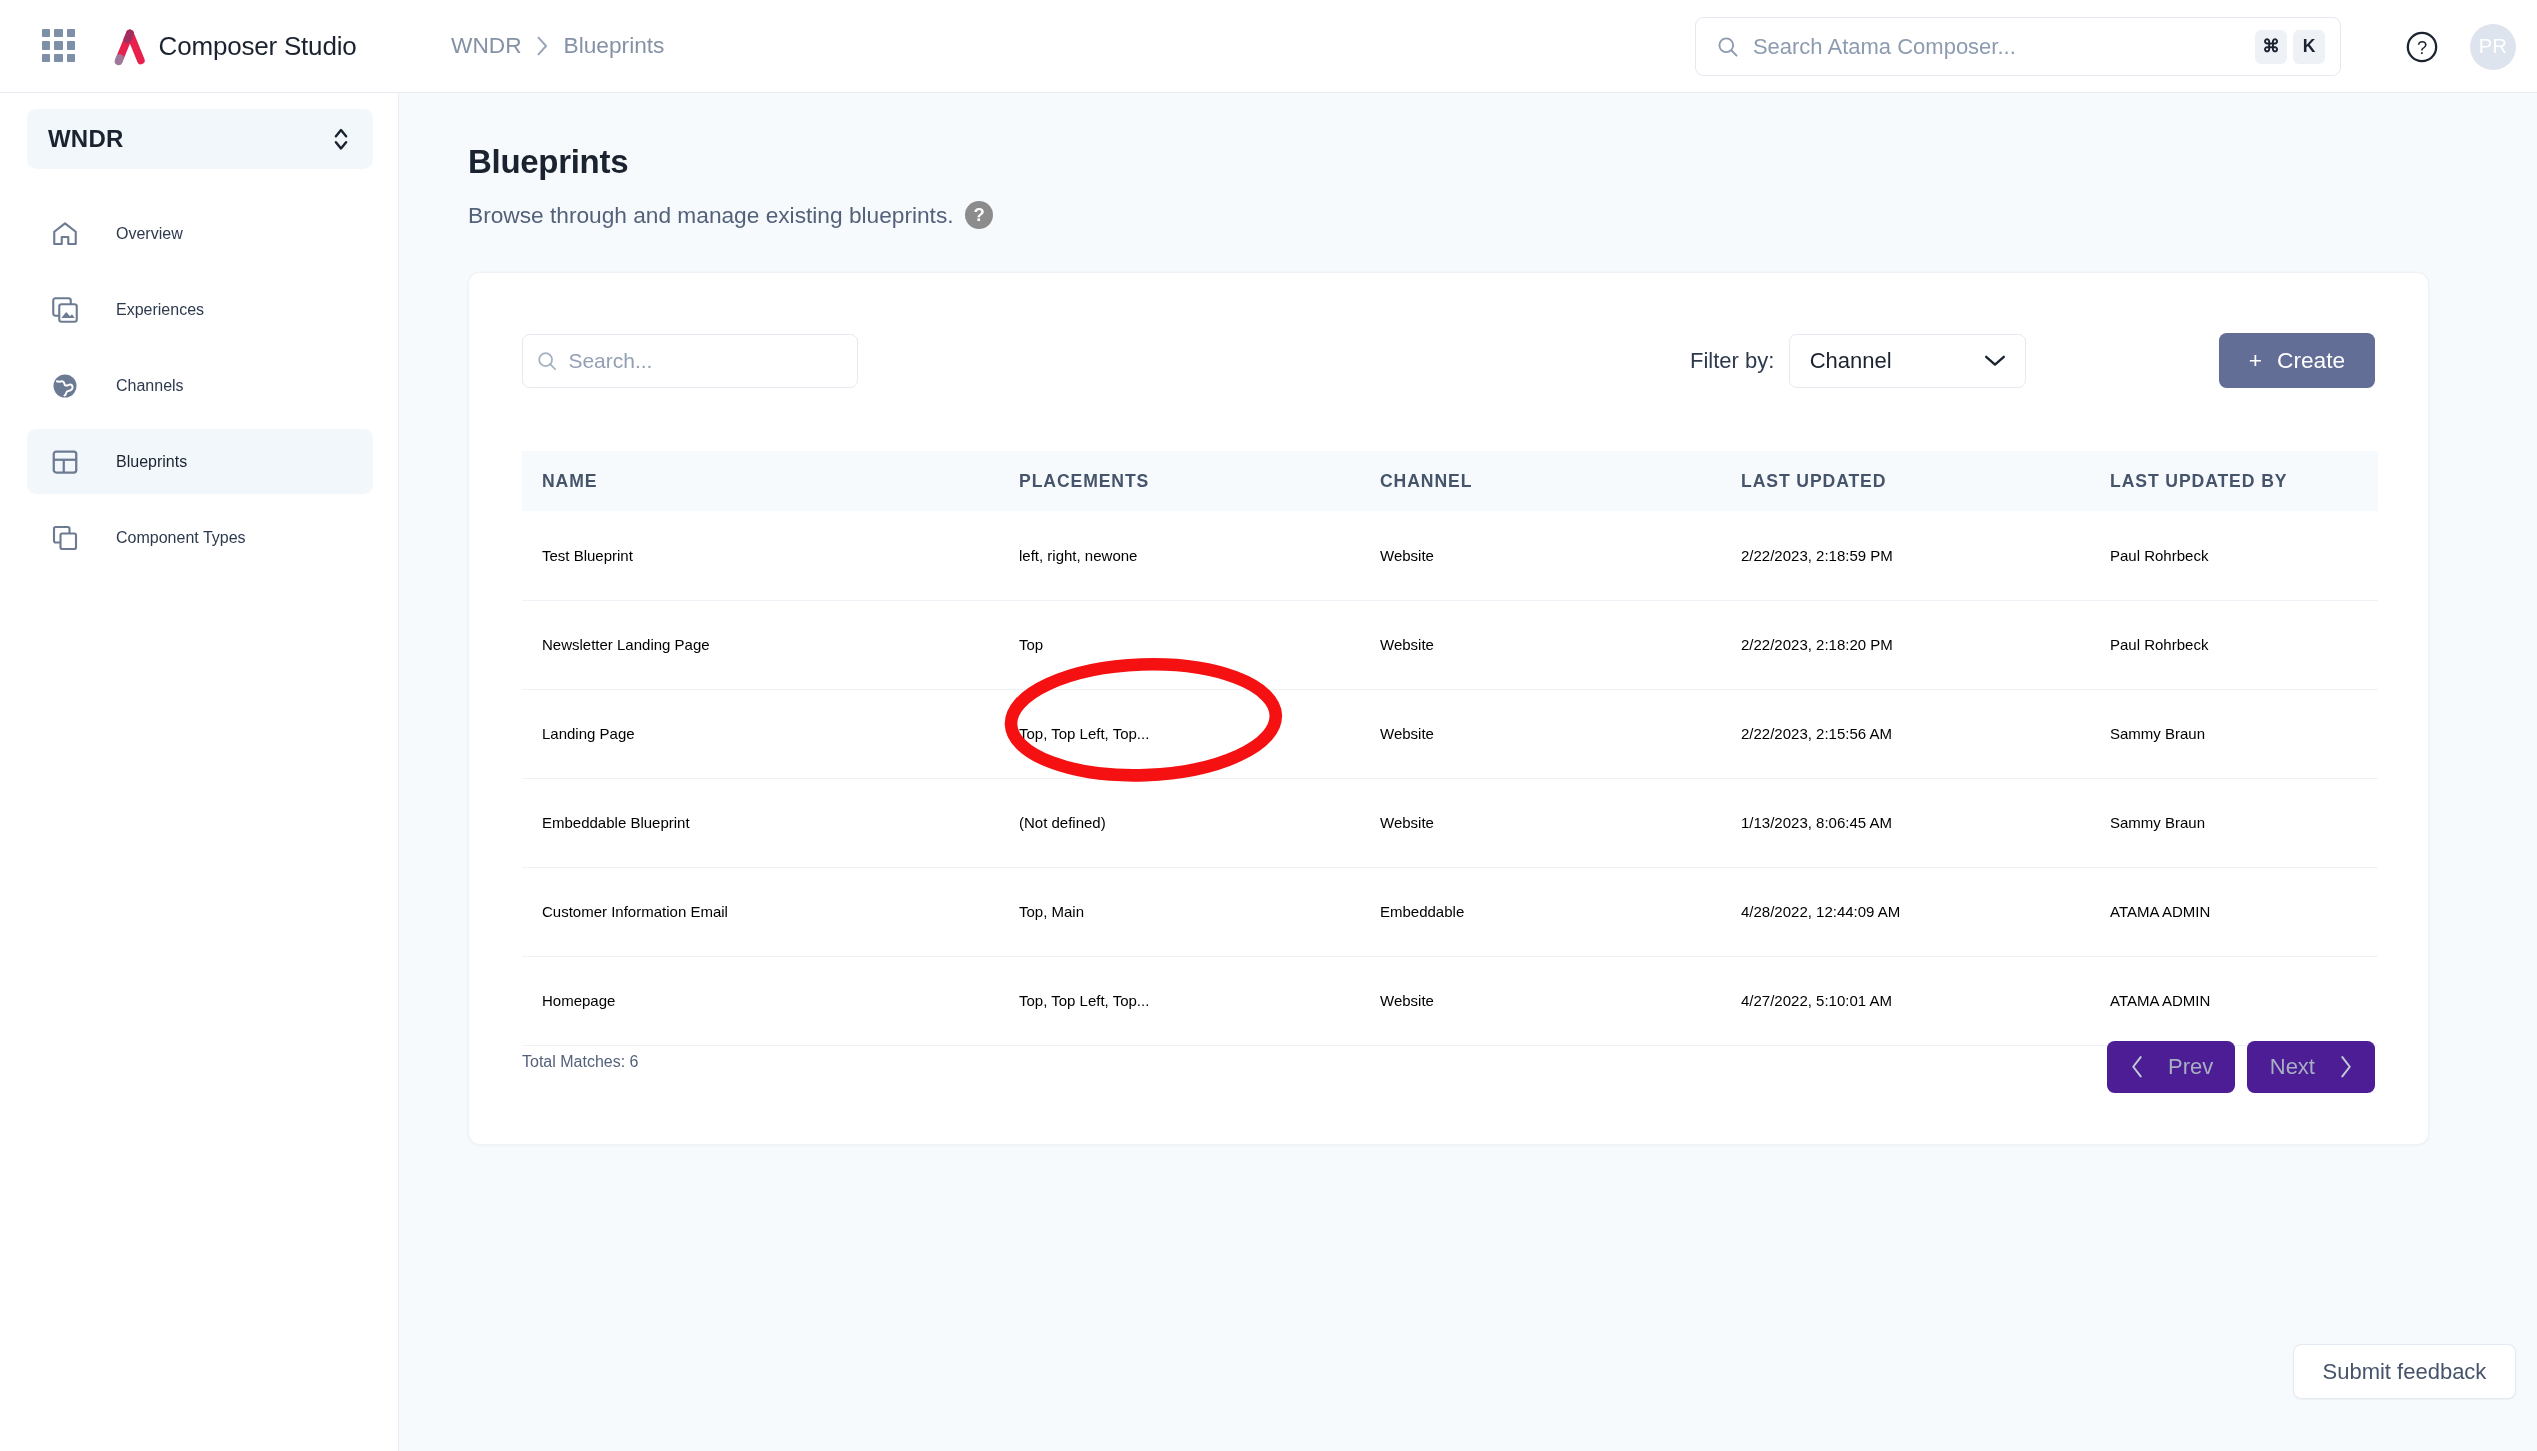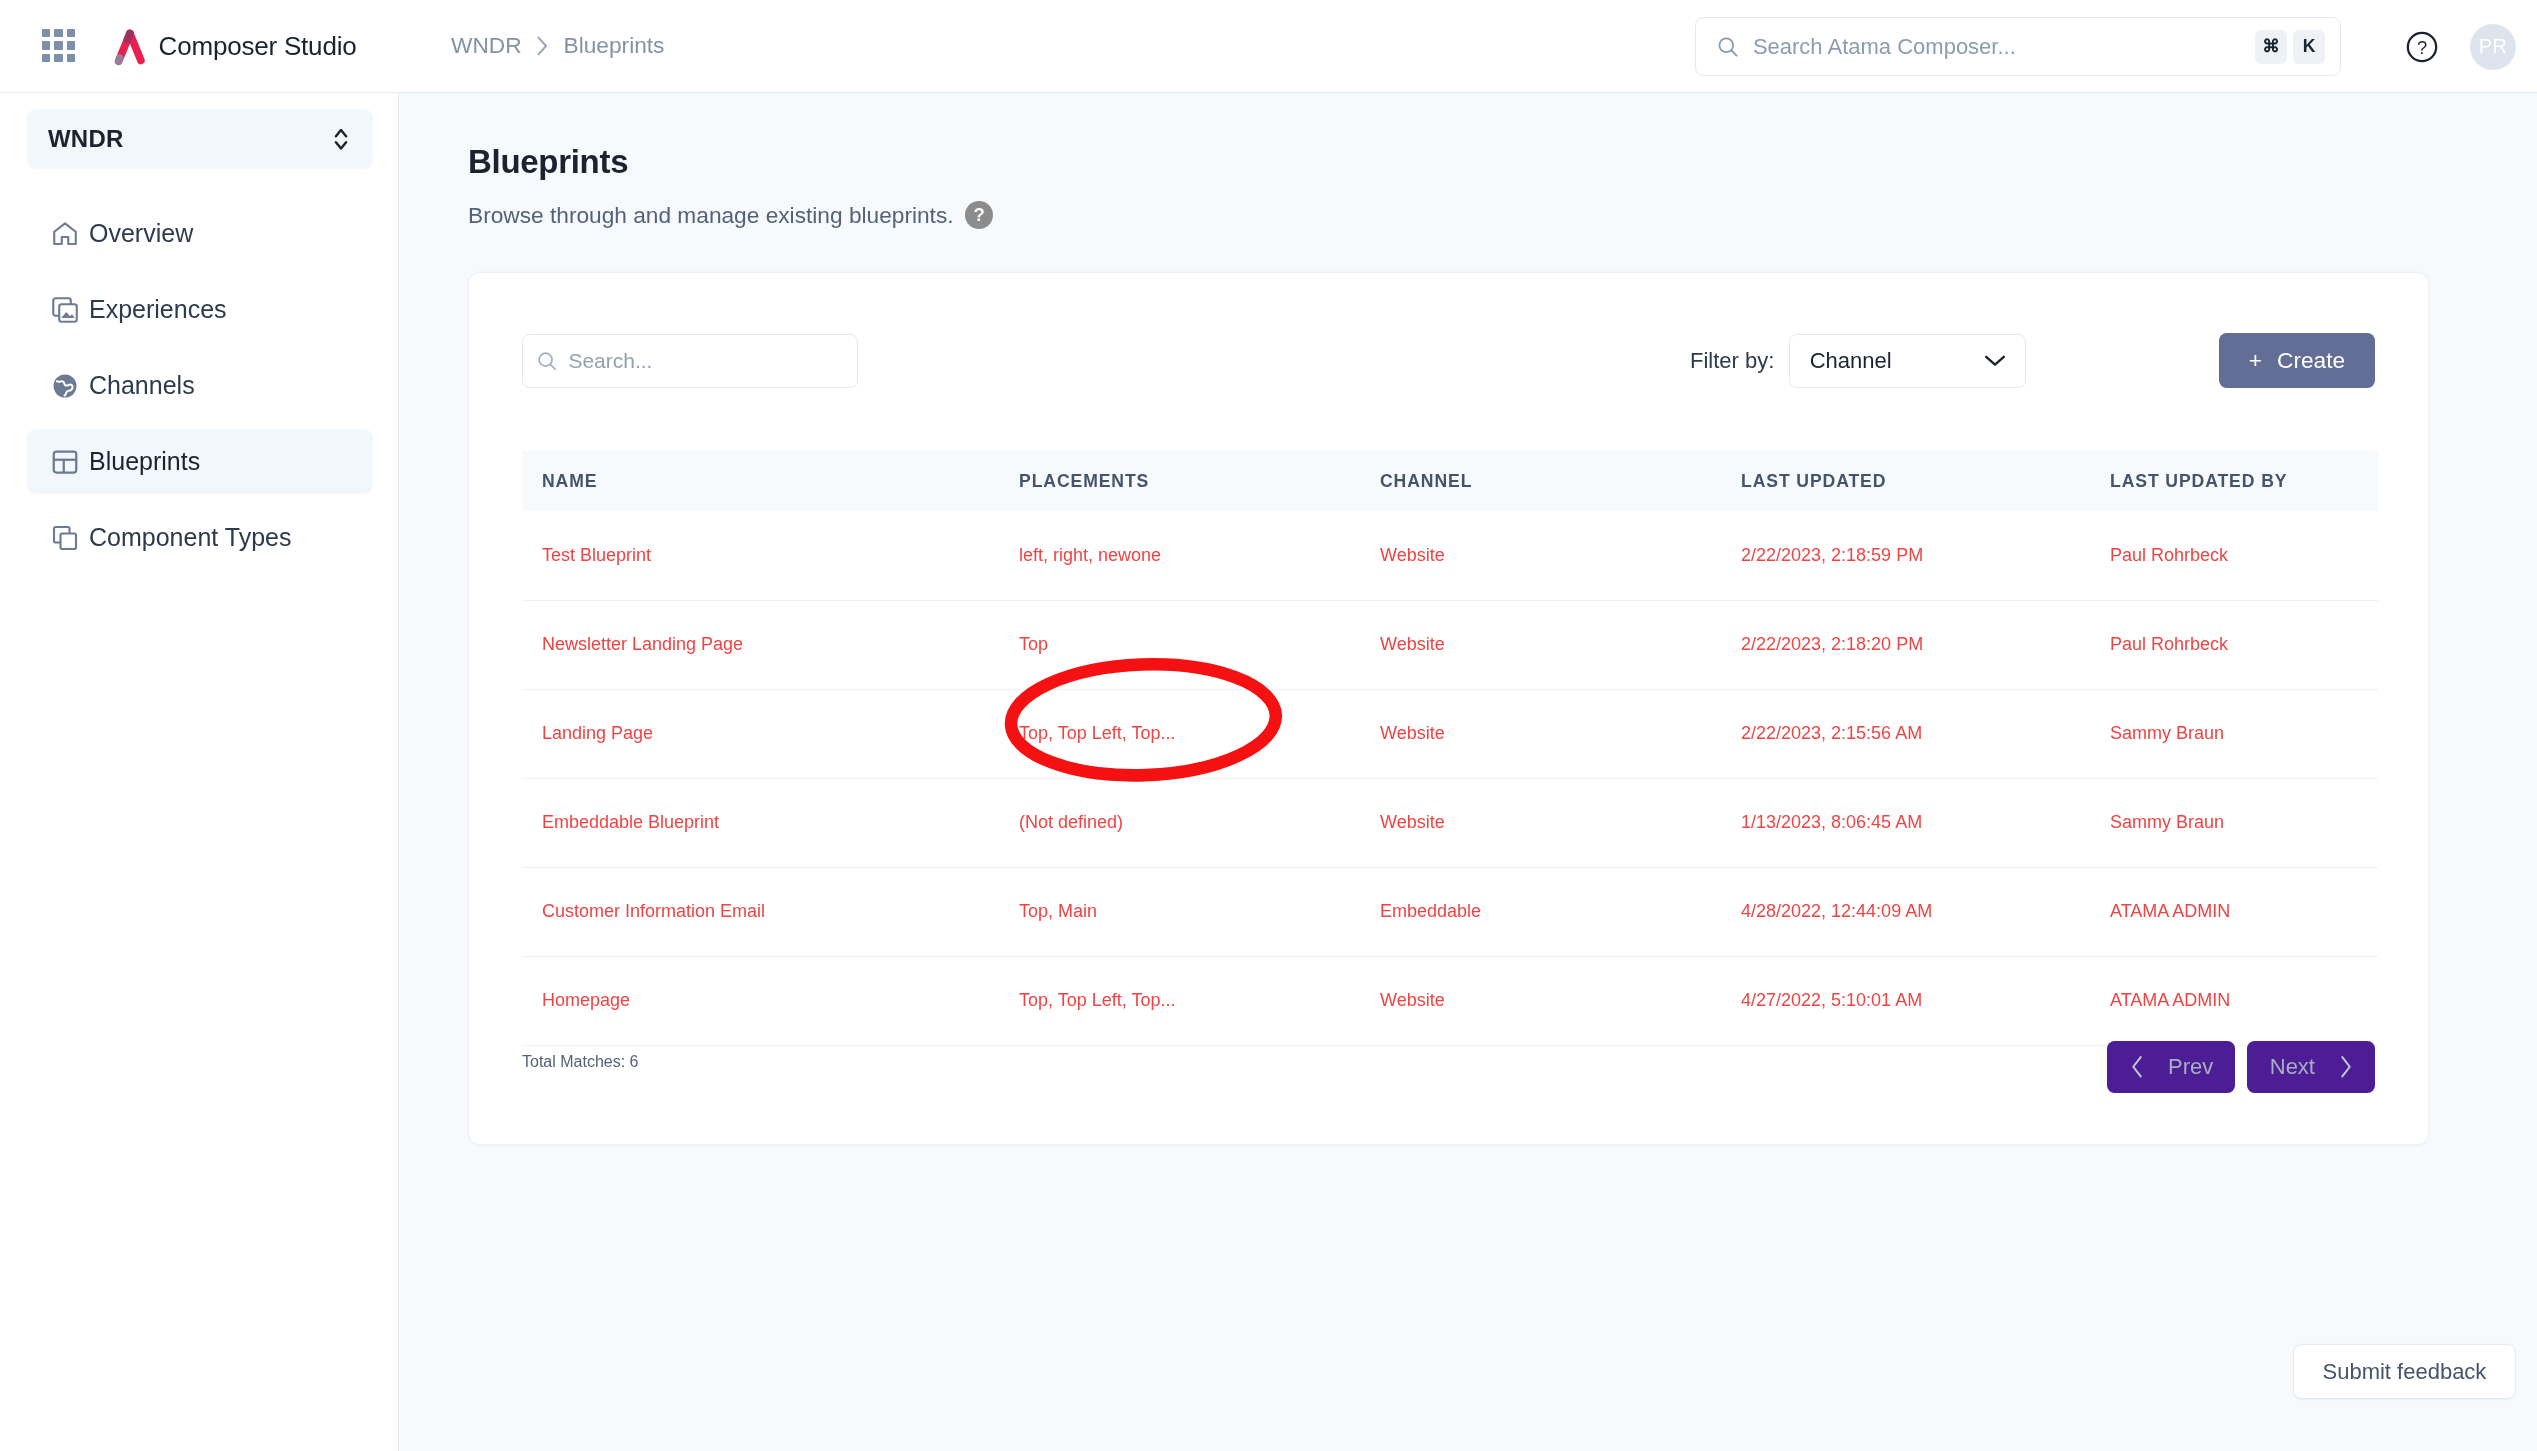--- a/index.html
+++ b/index.html
@@ -83,21 +83,21 @@
     padding: 0 21px 0 21px; cursor: pointer;
   }
   .org-switcher .org-name { font-size: 24px; font-weight: 700; color: #1b2330; letter-spacing: 0.2px; }
 
   .nav { position: absolute; left: 27px; top: 201px; width: 346px; }
   .nav-item {
     height: 65px; border-radius: 9.2px; display: flex; align-items: center;
     padding-left: 20px; cursor: pointer; margin-bottom: 11px;
   }
   .nav-item .nav-icon { width: 35px; height: 35px; flex: 0 0 35px; display: flex; align-items: center; justify-content: center; }
-  .nav-item .nav-label { margin-left: 7px; font-size: 25px; color: #2d3a4d; }
+  .nav-item .nav-label { margin-left: 34px; font-size: 16px; color: #2d3a4d; }
   .nav-item.active { background: #f2f7fb; }
   .nav-item.active .nav-label { color: #1b2330; }
 
   
   .main { position: absolute; left: 399px; top: 93px; width: 2138px; height: 1359px; background: #f7fafc; }
 
   .page-title {
     position: absolute; left: 468px; top: 143px;
     font-size: 33px; font-weight: 700; color: #1b2330; letter-spacing: -0.3px;
   }
@@ -150,21 +150,21 @@
   }
   .create-btn .plus { font-size: 22.7px; line-height: 1; }
 
   table.grid { position: absolute; left: 53px; top: 178px; width: 1855px; border-collapse: collapse; table-layout: fixed; }
   table.grid thead th {
     background: #f6fafd; text-align: left;
     font-size: 17.6px; font-weight: 700; letter-spacing: 0.9px; color: #46546b;
     height: 60px; padding: 0 0 0 20px; text-transform: uppercase;
   }
   table.grid tbody td {
-    height: 89px; font-size: 18px; color: #ef4444; padding: 0 0 0 20px;
+    height: 89px; font-size: 15px; color: #000000; padding: 0 0 0 20px;
     border-bottom: 0.8px solid #eef2f7; vertical-align: middle;
   }
   table.grid tbody tr:last-child td { border-bottom: 0.8px solid #eef2f7; }
   col.c-name { width: 477px; }
   col.c-place { width: 361px; }
   col.c-chan { width: 361px; }
   col.c-upd { width: 369px; }
   col.c-by { width: 288px; }
 
   .footer {

